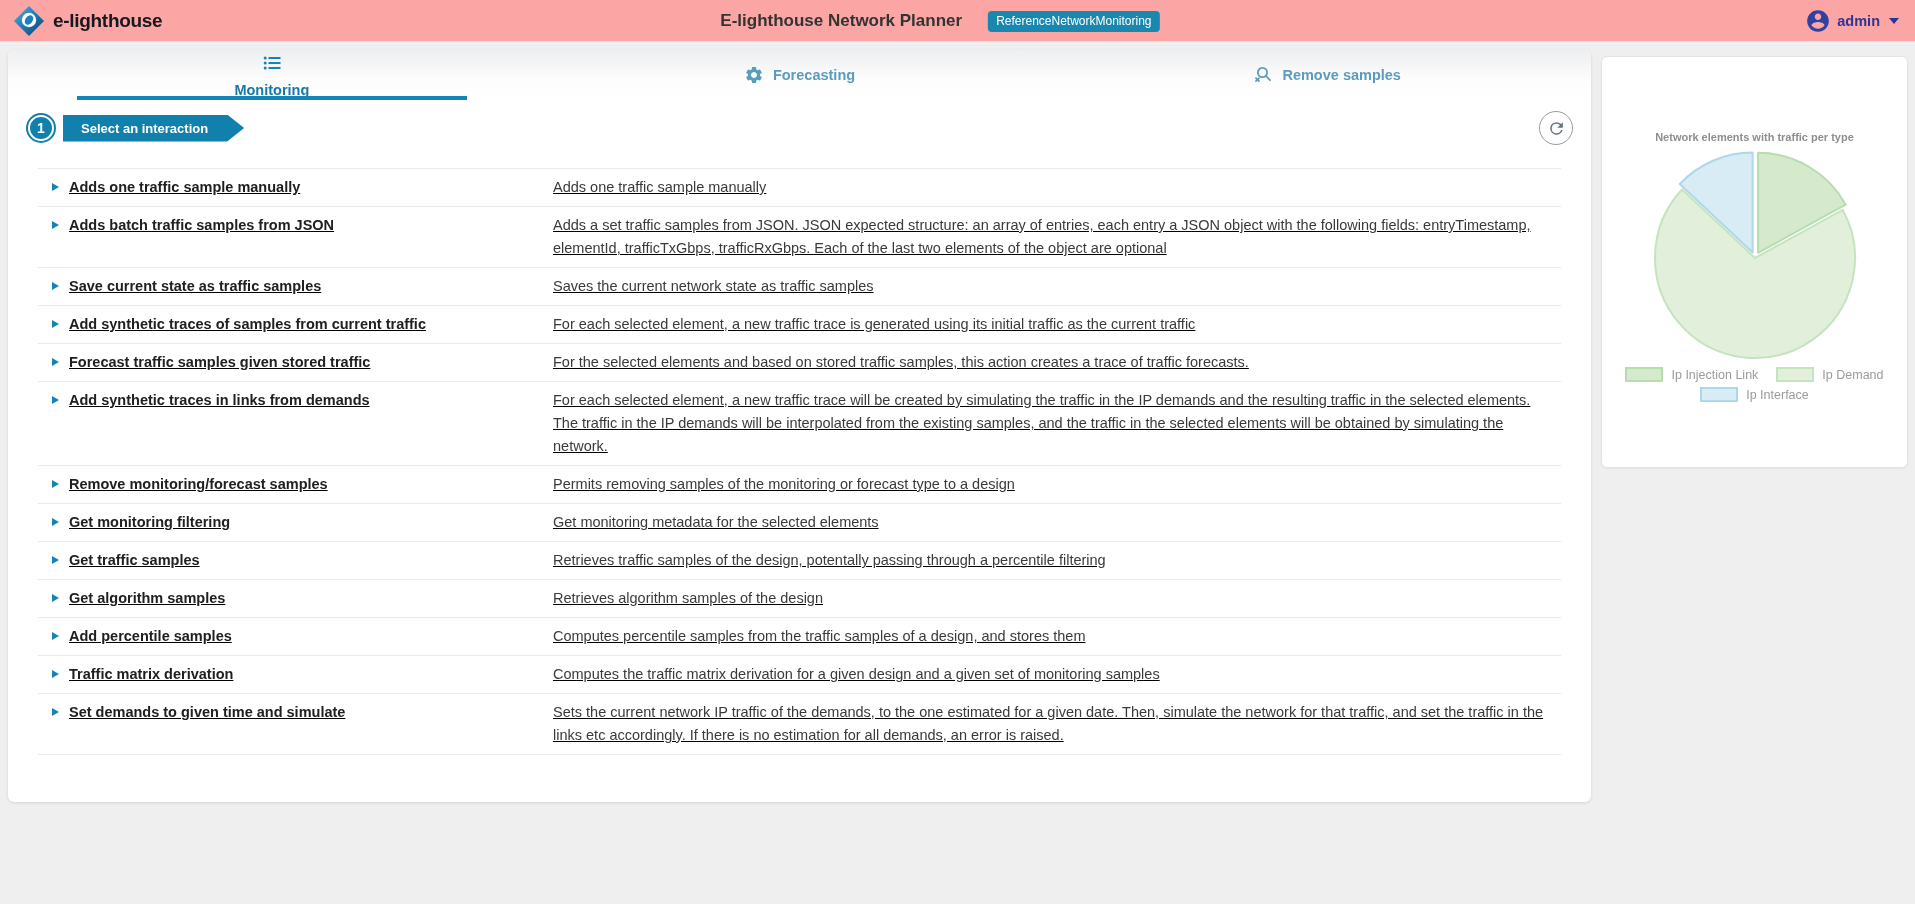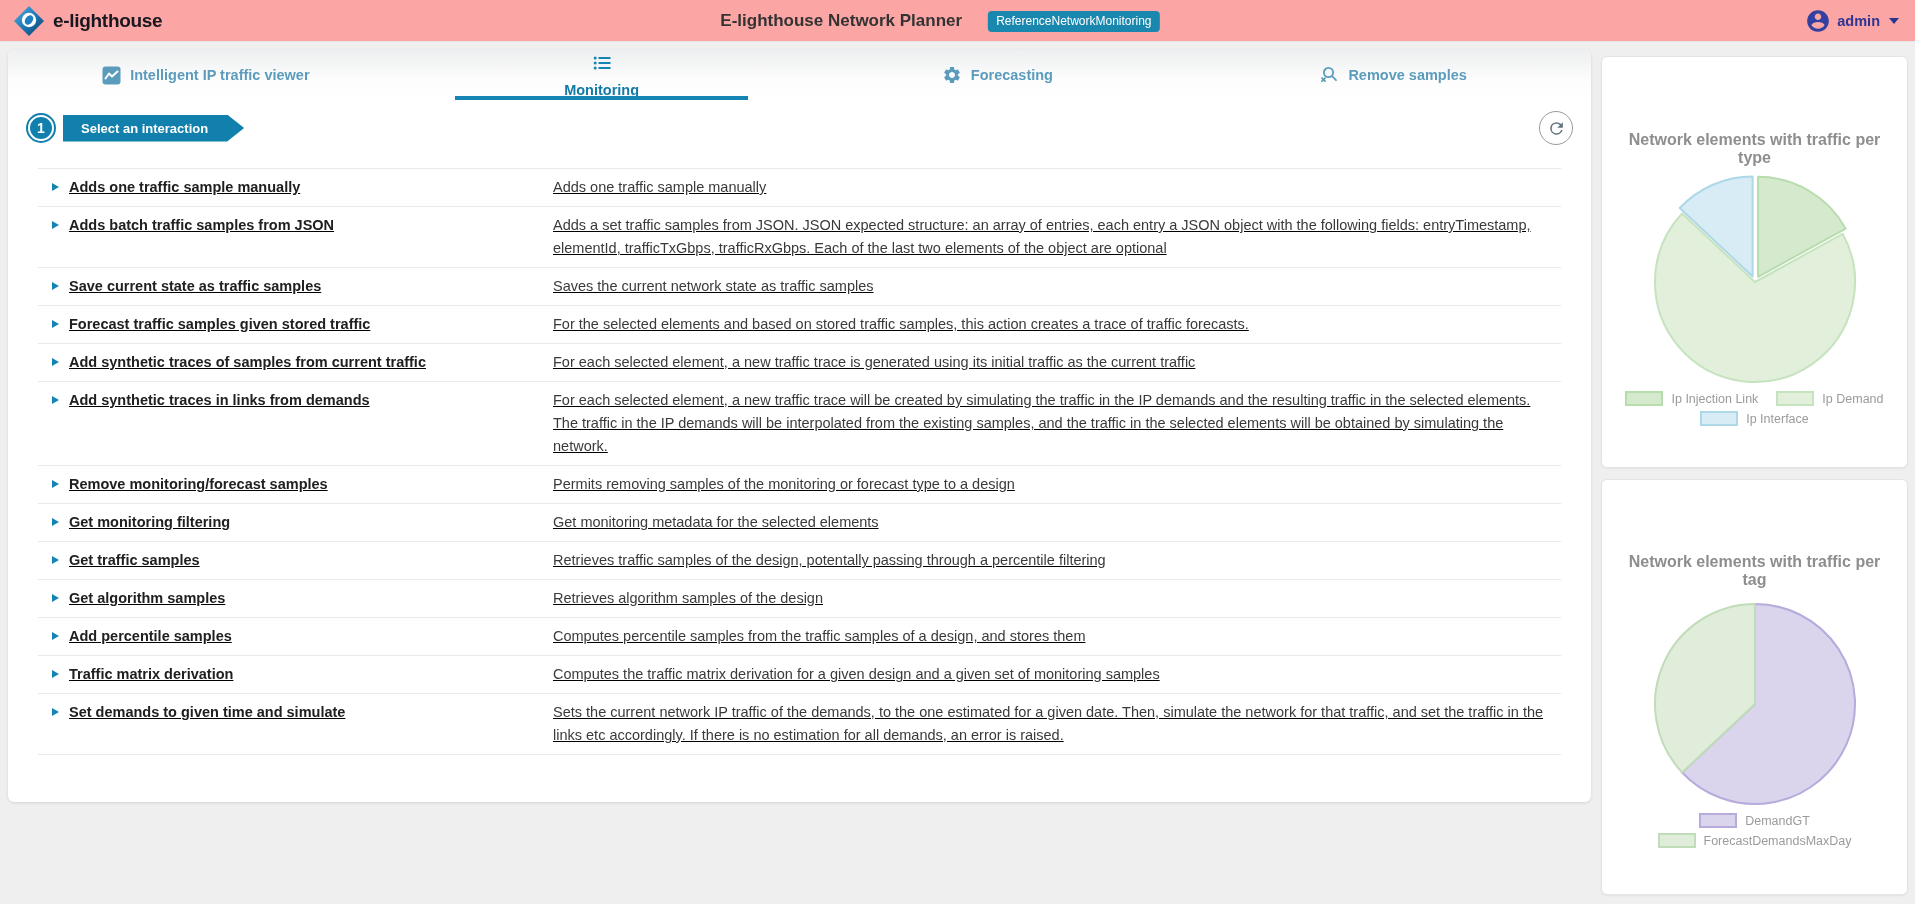--- a/index.html
+++ b/index.html
@@ -90,21 +90,21 @@
 
   
   .sidebar { position:absolute; left:1601px; top:56px; width:307px; }
   .chart-card {
     background:#ffffff; border:1px solid #e4e4e4; border-radius:6px;
     box-shadow:0 1px 2px rgba(0,0,0,.05);
   }
   .chart-card.first { height:412px; margin-bottom:11px; padding-top:74px; }
   .chart-card.second { height:416px; padding-top:73px; }
   .chart-title {
-    text-align:center; font-size:16px; font-weight:bold; color:#8e8e8e; padding:0 14px;
+    text-align:center; font-size:11px; font-weight:bold; color:#8e8e8e; padding:0 14px;
   }
   .pie-svg { display:block; margin:8px auto 0 auto; }
   .legend {
     margin-top:2px; padding:0 10px;
     display:flex; flex-wrap:wrap; justify-content:center; align-items:center;
     column-gap:18px; row-gap:5px;
   }
   .legend-item { display:flex; align-items:center; gap:8px; cursor:pointer; }
   .legend-swatch { width:38px; height:15px; border:2px solid; flex:0 0 auto; }
   .legend-label { font-size:12.5px; color:#9b9b9b; white-space:nowrap; }
@@ -143,29 +143,20 @@
       </svg>
     </span>
     <span>admin</span>
     <span class="chevron-down"></span>
   </div>
 </div>
 
 <div class="main-card">
 
   <div class="tab-bar">
-    <div class="tab">
-      <span style="display:flex;">
-        <svg width="19" height="19" viewBox="0 0 19 19">
-          <rect x="0.5" y="0.5" width="18" height="18" rx="3" fill="#5b9cbd"></rect>
-          <polyline points="3.5,12.5 7,7.5 10,10.5 15.5,5.5" fill="none" stroke="#ffffff" stroke-width="2" stroke-linecap="round" stroke-linejoin="round"></polyline>
-        </svg>
-      </span>
-      <span>Intelligent IP traffic viewer</span>
-    </div>
     <div class="tab active">
       <span style="display:flex;">
         <svg width="20" height="20" viewBox="0 0 20 20" fill="#1583b3">
           <circle cx="3.2" cy="5" r="1.5"></circle>
             <circle cx="3.2" cy="10" r="1.5"></circle>
             <circle cx="3.2" cy="15" r="1.5"></circle>
           <rect x="6.5" y="4" width="12" height="2"></rect>
             <rect x="6.5" y="9" width="12" height="2"></rect>
             <rect x="6.5" y="14" width="12" height="2"></rect>
         </svg>
@@ -226,31 +217,31 @@
       <div class="interaction-left">
         <span class="expander"></span>
         <span class="interaction-title">Save current state as traffic samples</span>
       </div>
       <div class="interaction-desc">Saves the current network state as traffic samples</div>
     </div>
 
     <div class="interaction-row">
       <div class="interaction-left">
         <span class="expander"></span>
+        <span class="interaction-title">Add synthetic traces of samples from current traffic</span>
+      </div>
+      <div class="interaction-desc">For each selected element, a new traffic trace is generated using its initial traffic as the current traffic</div>
+    </div>
+
+    <div class="interaction-row">
+      <div class="interaction-left">
+        <span class="expander"></span>
         <span class="interaction-title">Forecast traffic samples given stored traffic</span>
       </div>
       <div class="interaction-desc">For the selected elements and based on stored traffic samples, this action creates a trace of traffic forecasts.</div>
-    </div>
-
-    <div class="interaction-row">
-      <div class="interaction-left">
-        <span class="expander"></span>
-        <span class="interaction-title">Add synthetic traces of samples from current traffic</span>
-      </div>
-      <div class="interaction-desc">For each selected element, a new traffic trace is generated using its initial traffic as the current traffic</div>
     </div>
 
     <div class="interaction-row">
       <div class="interaction-left">
         <span class="expander"></span>
         <span class="interaction-title">Add synthetic traces in links from demands</span>
       </div>
       <div class="interaction-desc">For each selected element, a new traffic trace will be created by simulating the traffic in the IP demands and the resulting traffic in the selected elements. The traffic in the IP demands will be interpolated from the existing samples, and the traffic in the selected elements will be obtained by simulating the network.</div>
     </div>
 
@@ -331,31 +322,14 @@
           <span class="legend-swatch" style="background: rgb(225, 239, 219); border-color: rgb(198, 227, 191);"></span>
           <span class="legend-label">Ip Demand</span>
         </div>
         <div class="legend-item">
           <span class="legend-swatch" style="background: rgb(216, 236, 245); border-color: rgb(174, 215, 232);"></span>
           <span class="legend-label">Ip Interface</span>
         </div>
       </div>
   </div>
 
-  <div class="chart-card second">
-    <div class="chart-title">Network elements with traffic per tag</div>
-    <svg class="pie-svg" id="pie1" width="214" height="214" viewBox="-107 -107 214 214">
-        <path d="M 0 0 L 0 -100 A 100 100 0 1 1 -72.89686274214114 68.45471059286889 Z" fill="#dad5ed" stroke="#b6abdb" stroke-width="2" stroke-linejoin="round"></path>
-        <path d="M 0 0 L -72.89686274214114 68.45471059286889 A 100 100 0 0 1 -2.4492935982947064e-14 -100 Z" fill="#e0edda" stroke="#c0dcb8" stroke-width="2" stroke-linejoin="round"></path>
-      </svg>
-    <div class="legend" id="legend1">
-        <div class="legend-item">
-          <span class="legend-swatch" style="background: rgb(218, 213, 237); border-color: rgb(182, 171, 219);"></span>
-          <span class="legend-label">DemandGT</span>
-        </div>
-        <div class="legend-item">
-          <span class="legend-swatch" style="background: rgb(224, 237, 218); border-color: rgb(192, 220, 184);"></span>
-          <span class="legend-label">ForecastDemandsMaxDay</span>
-        </div>
-      </div>
-  </div>
 
 </div>
 
 </body></html>

